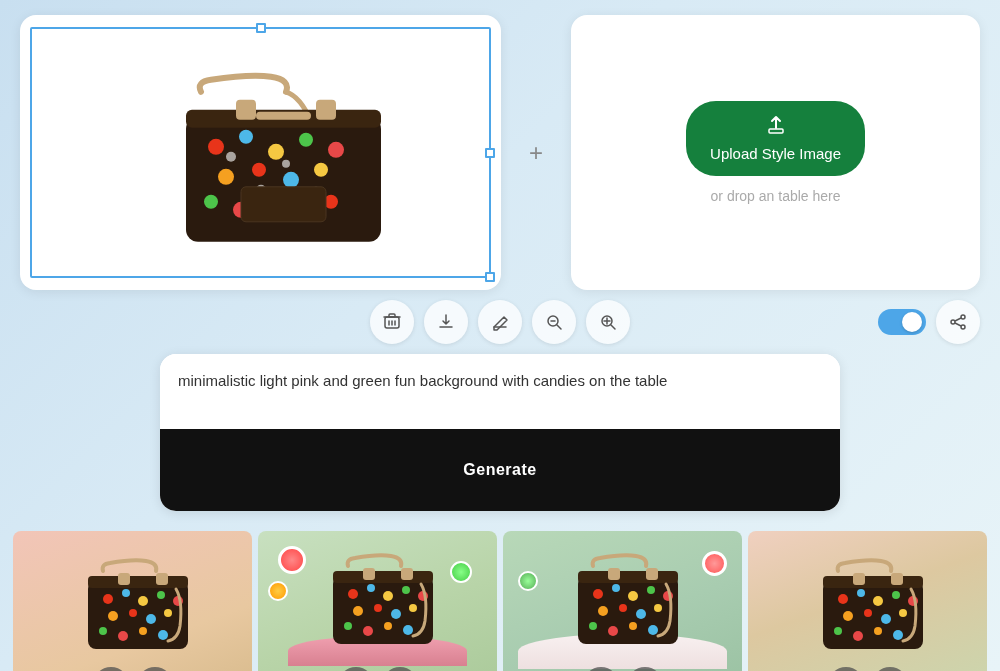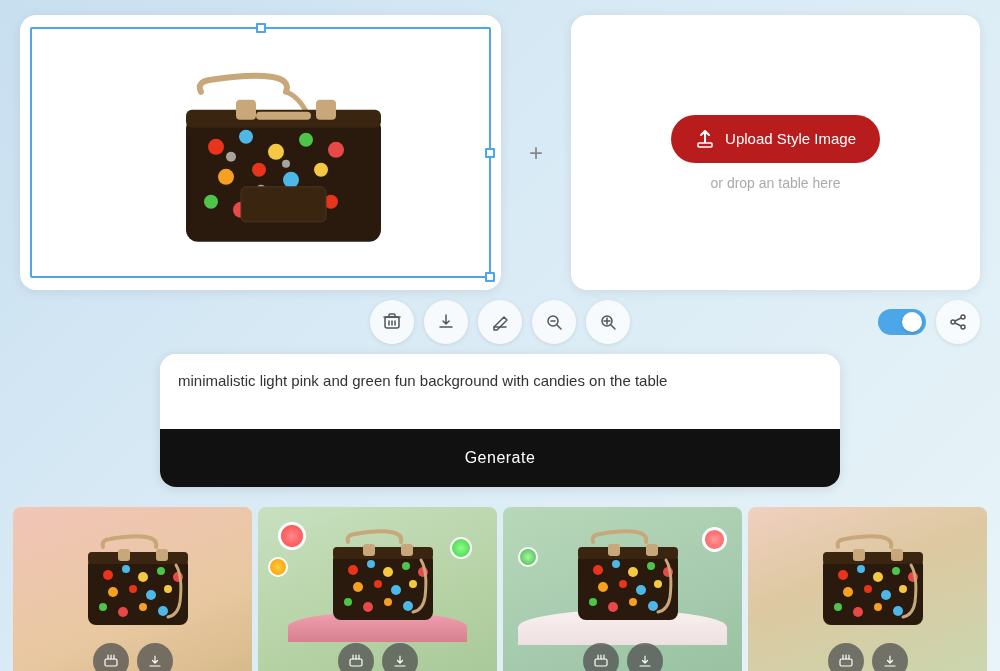--- a/index.html
+++ b/index.html
@@ -88,31 +88,32 @@
       border-radius: 16px;
       display: flex;
       flex-direction: column;
       align-items: center;
       justify-content: center;
       gap: 12px;
       box-shadow: 0 2px 12px rgba(0,0,0,0.08);
     }
 
     .upload-button {
-      background: #b91c1c;
+      background: #15803d;
       color: white;
       border: none;
       border-radius: 30px;
       padding: 14px 24px;
       font-size: 15px;
       font-weight: 500;
       cursor: pointer;
       display: flex;
       align-items: center;
       gap: 10px;
+      flex-direction: column;
     }
 
     .upload-icon {
       width: 20px;
       height: 20px;
     }
 
     .drop-text {
       color: #aaa;
       font-size: 14px;
@@ -198,23 +199,23 @@
       font-family: inherit;
       line-height: 1.5;
       min-height: 70px;
     }
 
     .generate-btn {
       width: 100%;
       background: #111;
       color: white;
       border: none;
-      padding: 20px;
+      padding: 32px;
       font-size: 16px;
-      font-weight: 400;
+      font-weight: 700;
       cursor: pointer;
       letter-spacing: 0.5px;
     }
 
     
     .gallery {
       display: flex;
       gap: 0;
       padding: 10px 10px 0 10px;
       height: 190px;

